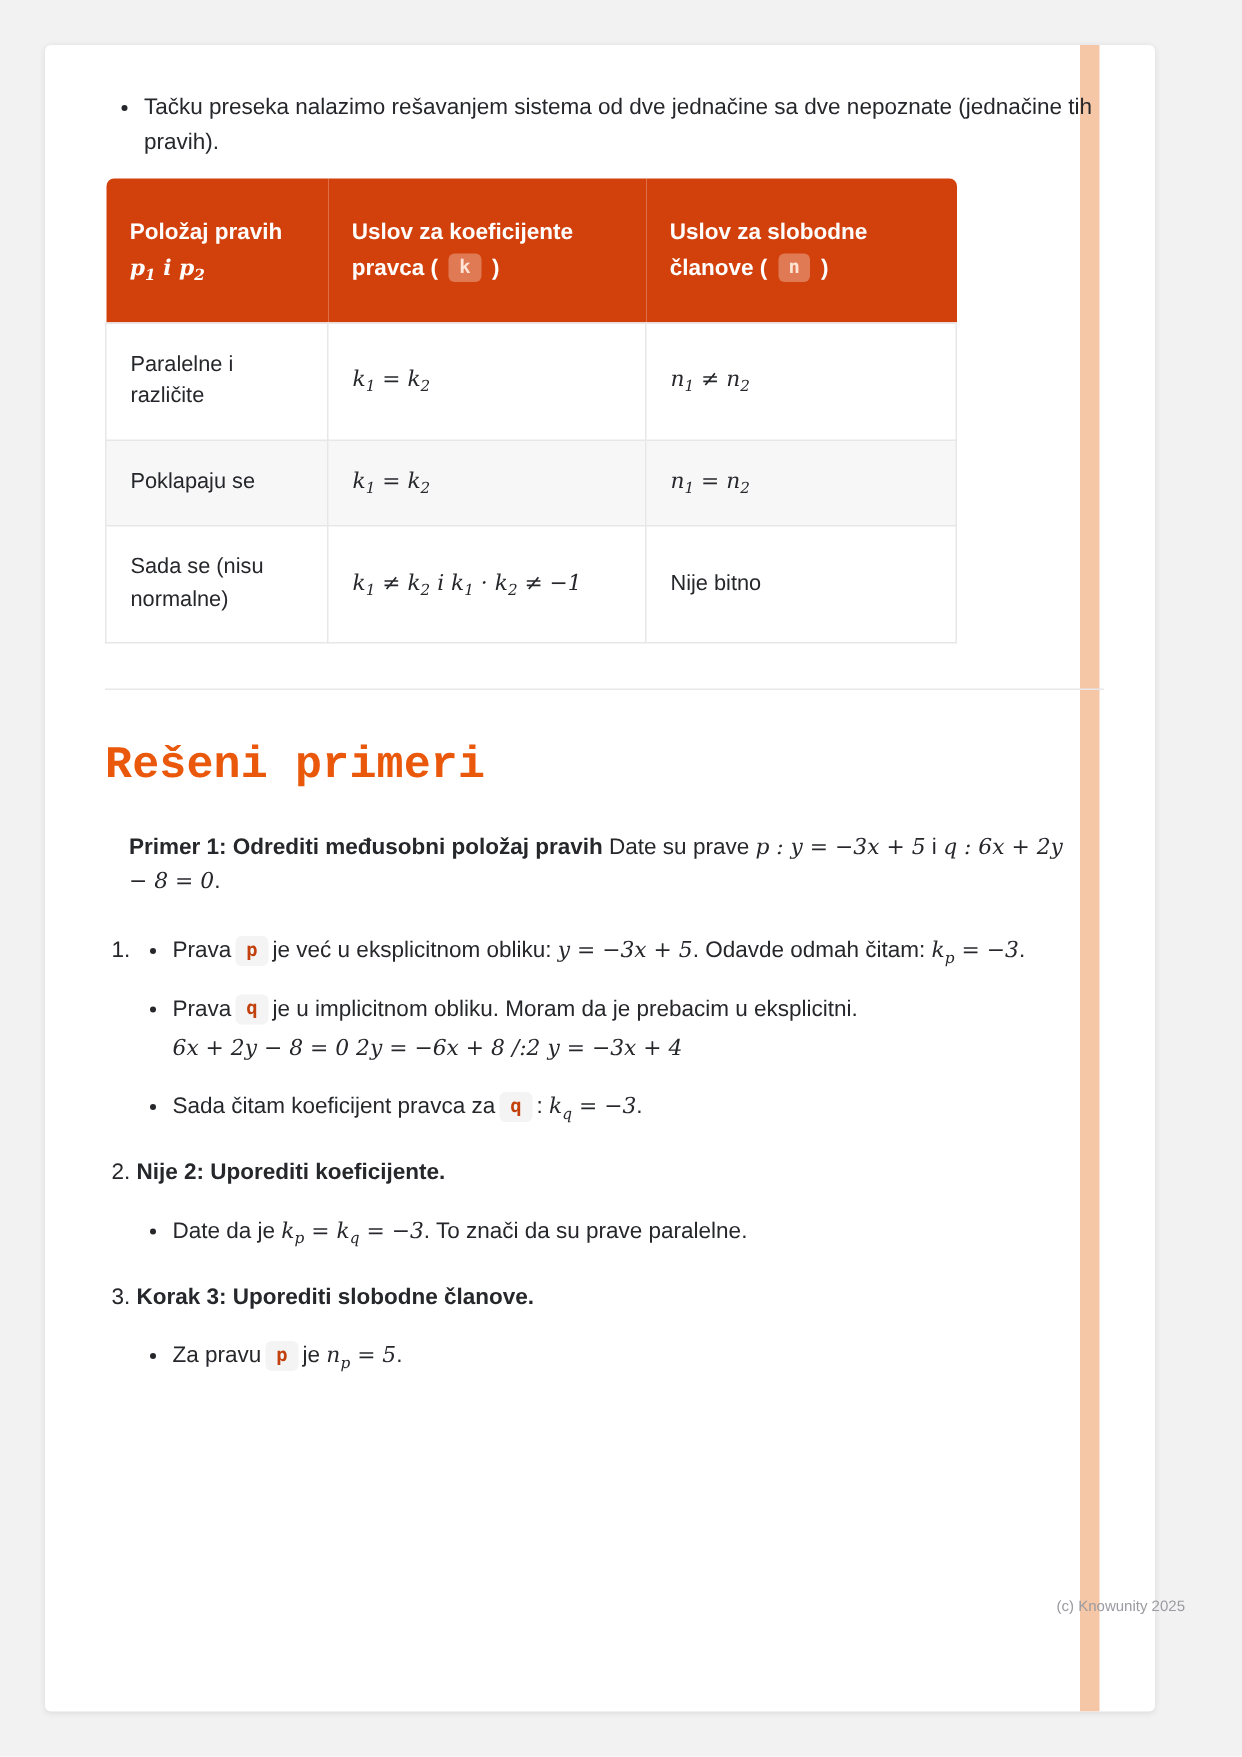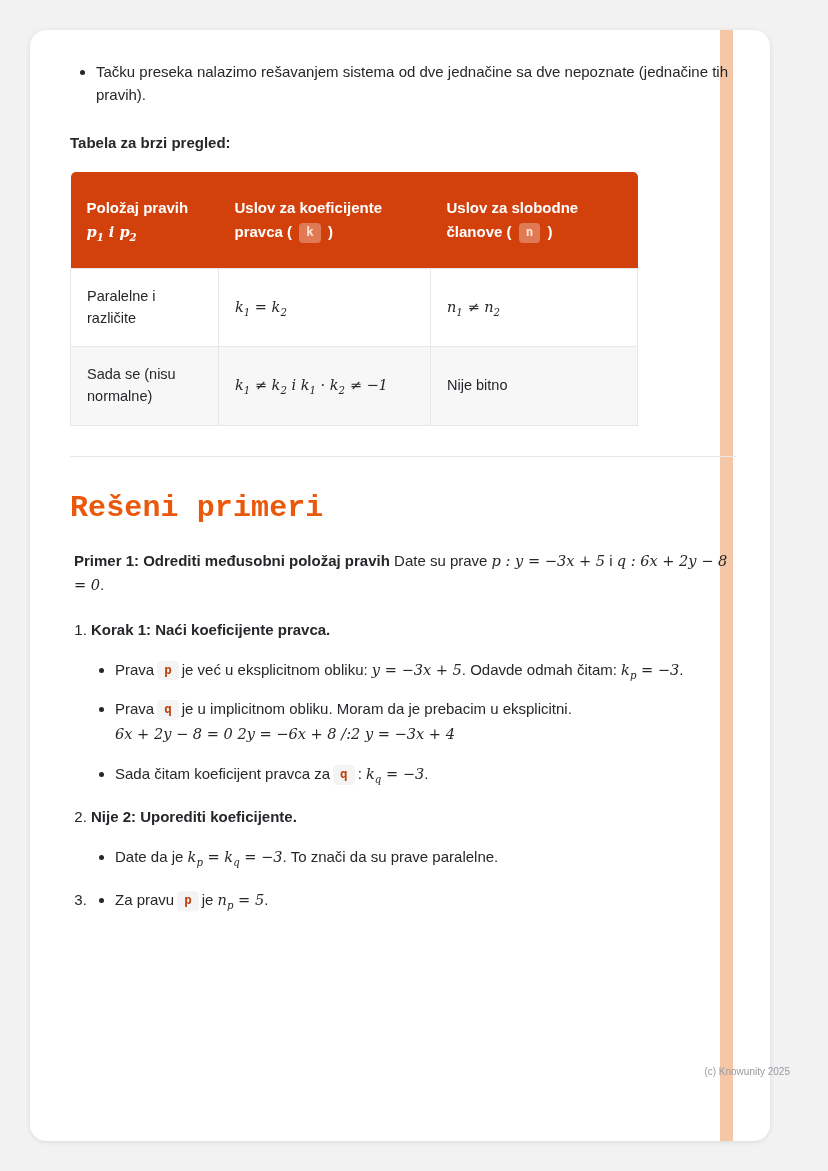--- a/index.html
+++ b/index.html
@@ -10,21 +10,21 @@
     font-family: "Liberation Sans", sans-serif;
     color: #26272b;
     -webkit-font-smoothing: antialiased;
   }
   .canvas { position: relative; width: 828px; height: 1171px; overflow: hidden; }
 
   .page-card {
     position: absolute; left: 30px; top: 30px;
     width: 740px; height: 1111px;
     background: #ffffff;
-    border-radius: 16px;
+    border-radius: 4px;
     box-shadow: 0 1px 5px rgba(0,0,0,0.10);
     overflow: hidden;
   }
   .accent-stripe {
     position: absolute; top: 0; bottom: 0; right: 37px; width: 13px;
     background: var(--stripe, #f5c7a6);
   }
   .content {
     position: absolute; left: 40px; top: 14px; width: 666px;
     font-size: 15px; line-height: 1.55;
@@ -108,21 +108,21 @@
   .examples-title {
     color: var(--heading-accent, #ea580c);
     font-size: 30px;
     font-weight: 700;
     margin: 28px 0 18px;
     letter-spacing: 0.1px;
     font-family: Liberation Mono, monospace;
   }
 
   .para { margin: 0 0 18px; }
-  .primer { margin: 0 4px 22px; }
+  .primer { margin: 0 16px 22px; }
   .primer strong { font-weight: 700; }
 
   .steps { margin: 0; padding-left: 21px; }
   .steps > li { margin: 0 0 20px; }
   .steps > li::marker { color: #26272b; }
   .step-title { font-weight: 700; }
   .sub-list { list-style: disc; margin: 13px 0 0; padding-left: 24px; }
   .sub-list li { margin: 16px 0 12px; }
 
   .watermark {
@@ -139,21 +139,20 @@
 <div class="canvas">
   <div class="page-card">
     <div class="accent-stripe"></div>
 
     <div class="content">
 
       <ul class="top-list">
         <li><span>Tačku preseka nalazimo rešavanjem sistema od dve jednačine sa dve nepoznate (jednačine tih pravih).</span></li>
       </ul>
 
-      <p class="section-label">Tabela za brzi pregled:</p>
 
       <table class="ref-table">
         <thead>
           <tr>
             <th>
               <span class="th-line">Položaj pravih</span>
               <span class="th-line math white">p<sub>1</sub> i p<sub>2</sub></span>
             </th>
             <th>
               <span>Uslov za koeficijente pravca (</span>
@@ -167,53 +166,58 @@
             </th>
           </tr>
         </thead>
         <tbody>
           <tr>
             <td>Paralelne i različite</td>
             <td class="math">k<sub>1</sub> = k<sub>2</sub></td>
             <td class="math">n<sub>1</sub> ≠ n<sub>2</sub></td>
           </tr>
           <tr>
+            <td>Poklapaju se</td>
+            <td class="math">k<sub>1</sub> = k<sub>2</sub></td>
+            <td class="math">n<sub>1</sub> = n<sub>2</sub></td>
+          </tr>
+          <tr>
             <td>Sada se (nisu normalne)</td>
             <td class="math">k<sub>1</sub> ≠ k<sub>2</sub> i k<sub>1</sub> · k<sub>2</sub> ≠ −1</td>
             <td>Nije bitno</td>
           </tr>
         </tbody>
       </table>
 
       <hr class="divider">
 
       <h2 class="examples-title">Rešeni primeri</h2>
 
 
       <p class="primer"><strong>Primer 1: Odrediti međusobni položaj pravih</strong><span> Date su prave </span><span class="math">p : y = −3x + 5</span><span> i </span><span class="math">q : 6x + 2y − 8 = 0</span><span>.</span></p>
 
       <ol class="steps">
 
         <li>
-          <span class="step-title">Korak 1: Naći koeficijente pravca.</span>
           <ul class="sub-list">
             <li><span>Prava</span><code class="chip">p</code><span>je već u eksplicitnom obliku: </span><span class="math">y = −3x + 5</span><span>. Odavde odmah čitam: </span><span class="math">k<sub>p</sub> = −3</span><span>.</span></li>
             <li><span>Prava</span><code class="chip">q</code><span>je u implicitnom obliku. Moram da je prebacim u eksplicitni.</span><span class="math block-math">6x + 2y − 8 = 0 2y = −6x + 8 /:2 y = −3x + 4</span></li>
             <li><span>Sada čitam koeficijent pravca za</span><code class="chip">q</code><span>: </span><span class="math">k<sub>q</sub> = −3</span><span>.</span></li>
           </ul>
         </li>
 
         <li>
           <span class="step-title">Nije 2: Uporediti koeficijente.</span>
           <ul class="sub-list">
             <li><span>Date da je </span><span class="math">k<sub>p</sub> = k<sub>q</sub> = −3</span><span>. To znači da su prave paralelne.</span></li>
           </ul>
         </li>
 
         <li>
+          <span class="step-title">Korak 3: Uporediti slobodne članove.</span>
           <ul class="sub-list">
             <li><span>Za pravu</span><code class="chip">p</code><span>je </span><span class="math">n<sub>p</sub> = 5</span><span>.</span></li>
           </ul>
         </li>
 
       </ol>
 
     </div>
   </div>
 

